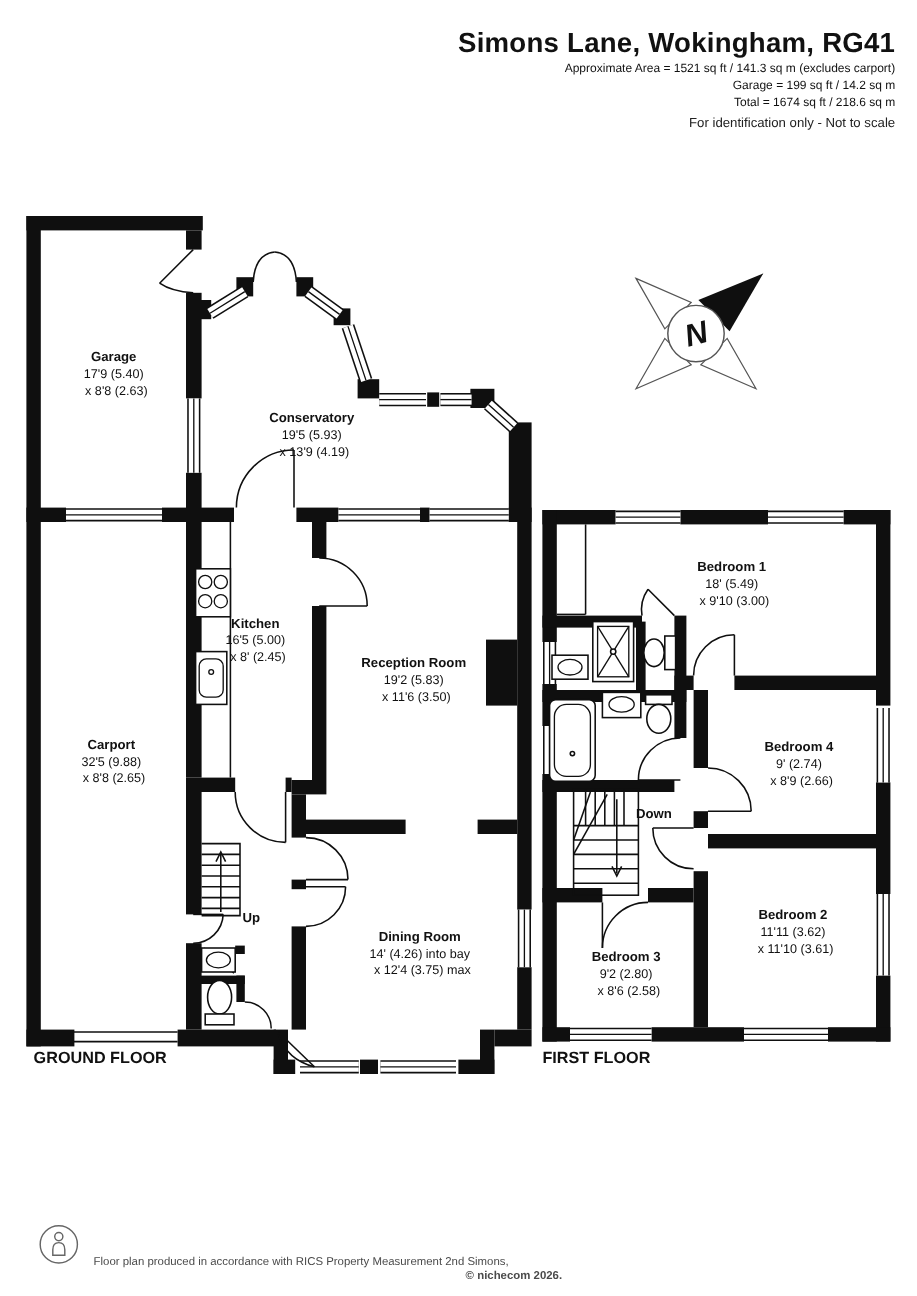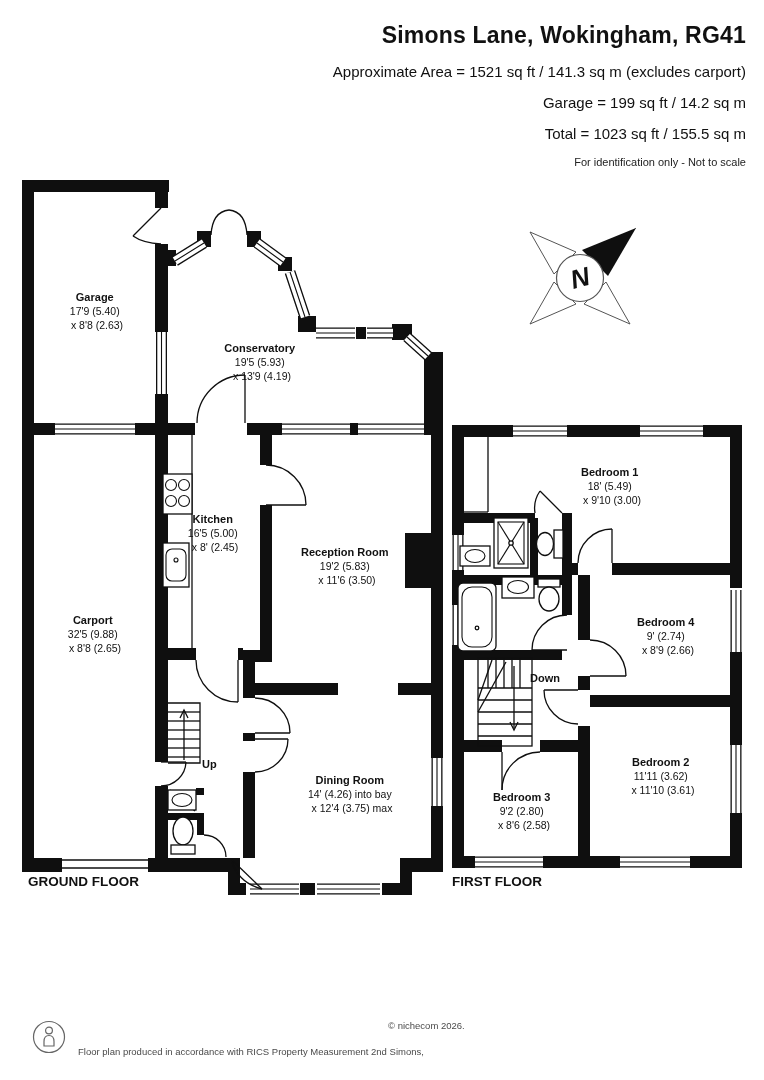--- a/index.html
+++ b/index.html
@@ -1,26 +1,26 @@
 <!DOCTYPE html>
 <html><head>
 <meta charset="utf-8">
 <style>
   html,body{margin:0;padding:0;background:#fff;}
   .page{position:relative;width:764px;height:1080px;background:#fff;overflow:hidden;
         font-family:"Liberation Sans",sans-serif;color:#111;}
   
   .header{position:absolute;top:22px;right:18px;text-align:right;}
   .title{font-size:23px;font-weight:700;letter-spacing:.2px;}
-  .area{font-size:15px;margin:14px 0;}
+  .area{font-size:10px;margin:3px 0;}
   .note{font-size:11px;color:#222;margin-top:6px;text-align:right;}
   
   .footer-lines{position:absolute;left:78px;top:1021px;font-size:9.5px;line-height:12.5px;
                 color:#4a4a4a;white-space:pre-wrap;}
-  .footer-copy{position:absolute;left:388px;top:1020px;font-size:9.5px;color:#4a4a4a;}
+  .footer-copy{position:absolute;left:388px;top:1058px;font-size:9.5px;color:#4a4a4a;font-weight:bold;}
   .footer-icon{position:absolute;left:31px;top:1019px;}
   
   svg{position:absolute;left:0;top:0;}
   .wall{fill:#0f0f0f;}
   .thin{stroke:#0f0f0f;stroke-width:1.3;fill:none;}
   .door{stroke:#0f0f0f;stroke-width:1.3;fill:none;}
   .fix{fill:#fff;stroke:#0f0f0f;stroke-width:1.3;}
   .fixl{stroke:#0f0f0f;stroke-width:1.1;fill:none;}
   .win-o{stroke:#0f0f0f;stroke-width:11;fill:none;}
   .win-i{stroke:#fff;stroke-width:8.4;fill:none;}
@@ -36,21 +36,21 @@
 </style>
 </head>
 <body>
 
 <div class="page">
 
   <div class="header">
     <div class="title">Simons Lane, Wokingham, RG41</div>
     <div class="area">Approximate Area = 1521 sq ft / 141.3 sq m (excludes carport)</div>
     <div class="area">Garage = 199 sq ft / 14.2 sq m</div>
-    <div class="area">Total = 1023 sq ft / 155.5 sq m</div>
+    <div class="area">Total = 1674 sq ft / 218.6 sq m</div>
     <div class="note">For identification only - Not to scale</div>
   </div>
 
   <svg width="764" height="1080" viewBox="0 0 764 1080">
 
     <g>
       <g>
         <rect class="wall" x="22" y="180" width="12" height="692"></rect>
         <rect class="wall" x="22" y="180" width="147" height="12"></rect>
         <rect class="wall" x="155" y="192" width="13" height="16"></rect>

